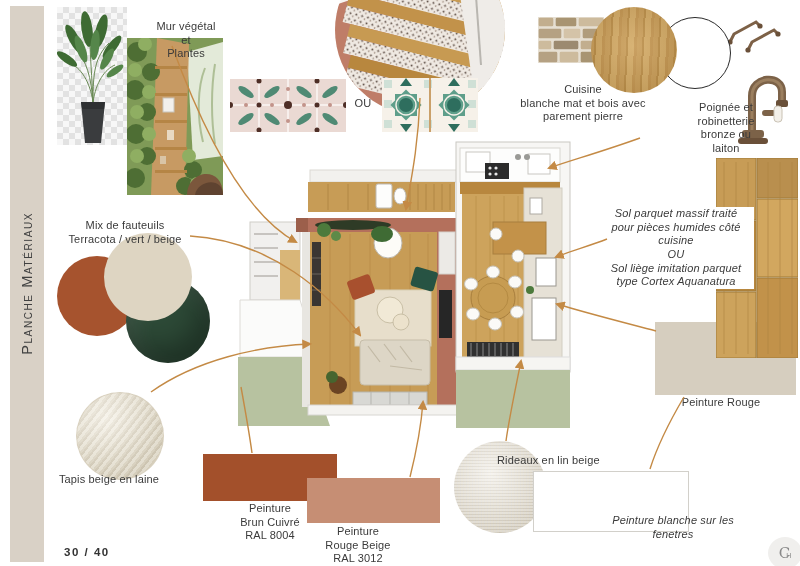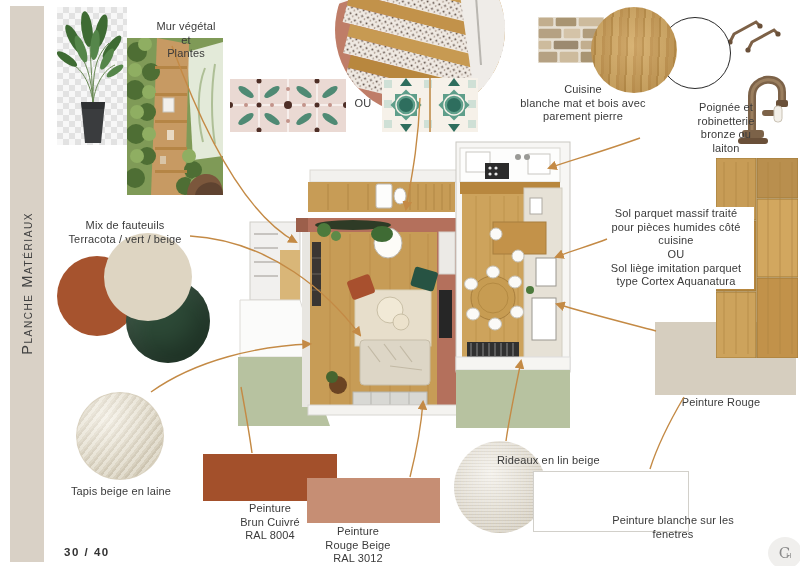--- a/index.html
+++ b/index.html
@@ -61,27 +61,27 @@
   #swatch-blanc{left:533px;top:471px;width:154px;height:59px;border:1px solid #d2d0ca;z-index:3;}
   
   #floor-plan{left:238px;top:130px;width:336px;height:302px;z-index:2;}
   #connectors{left:0;top:0;width:800px;height:566px;z-index:5;pointer-events:none;}
   
   #lbl-mur{left:130px;top:9px;width:112px;margin-top:11px;}
   #lbl-ou{left:348px;top:97px;width:30px;}
   #lbl-cuisine{left:512px;top:83px;width:142px;}
   #lbl-poignee{left:688px;top:101px;width:76px;}
   #lbl-mix{left:60px;top:219px;width:130px;}
-  #lbl-sol{left:598px;top:207px;width:156px;background:#fff;z-index:3;}
+  #lbl-sol{left:598px;top:207px;width:156px;background:#fff;z-index:3;font-style:italic;}
   #lbl-pbeige{left:660px;top:396px;width:122px;z-index:3;}
-  #lbl-tapis{left:60px;top:473px;width:122px;margin-top:12px;}
+  #lbl-tapis{left:48px;top:473px;width:122px;}
   #lbl-brun{left:210px;top:502px;width:120px;}
   #lbl-rouge{left:298px;top:525px;width:120px;}
   #lbl-rideaux{left:497px;top:454px;width:112px;z-index:7;text-align:left;}
-  #lbl-blanc{left:600px;top:514px;width:146px;z-index:7;}
+  #lbl-blanc{left:600px;top:514px;width:146px;z-index:7;font-style:italic;}
   #page-num{left:64px;top:546px;font-size:11.5px;font-weight:bold;letter-spacing:1.5px;color:#333;z-index:6;}
   #logo{left:768px;top:537px;width:34px;height:32px;border-radius:50%;background:#f0efed;
     display:flex;align-items:center;justify-content:center;z-index:6;color:#8a8a8a;}
   #logo .c{font-size:15px;font-family:"DejaVu Serif", serif;}
   #logo .h{font-size:7px;margin-left:-4px;margin-top:4px;}
 </style>
 </head>
 <body>
 
 <div id="slide">

